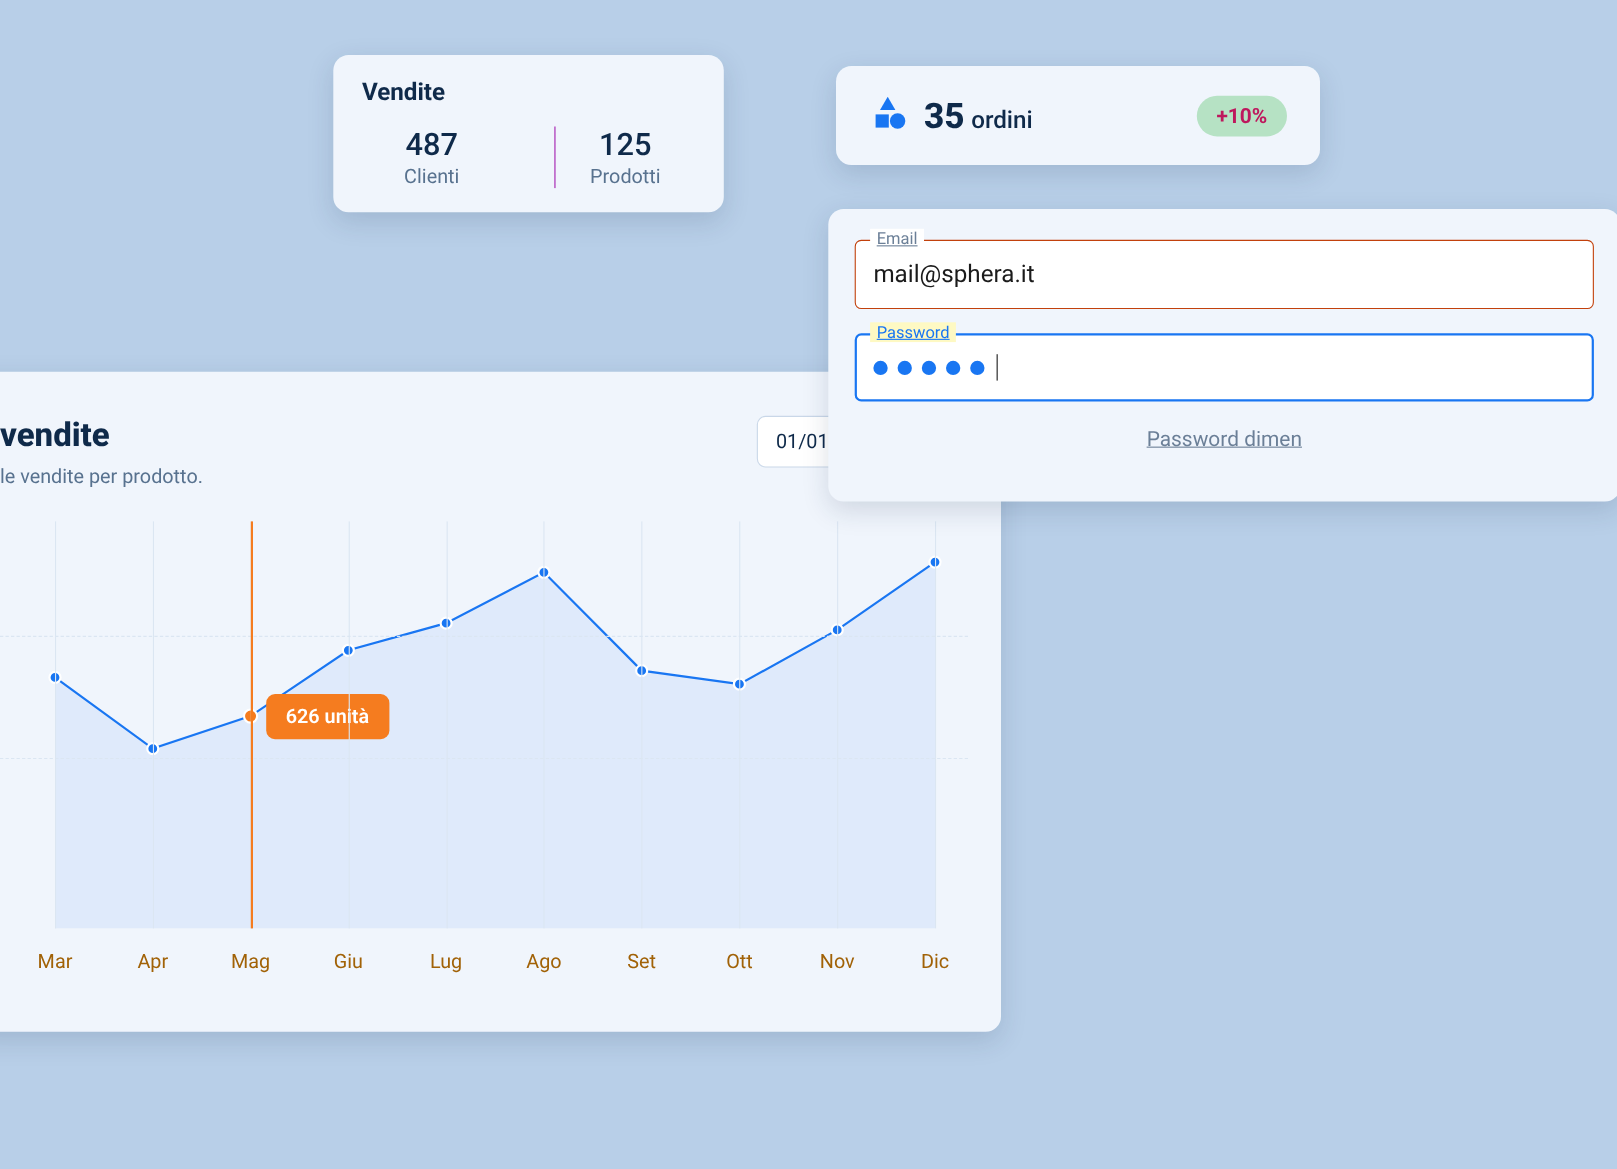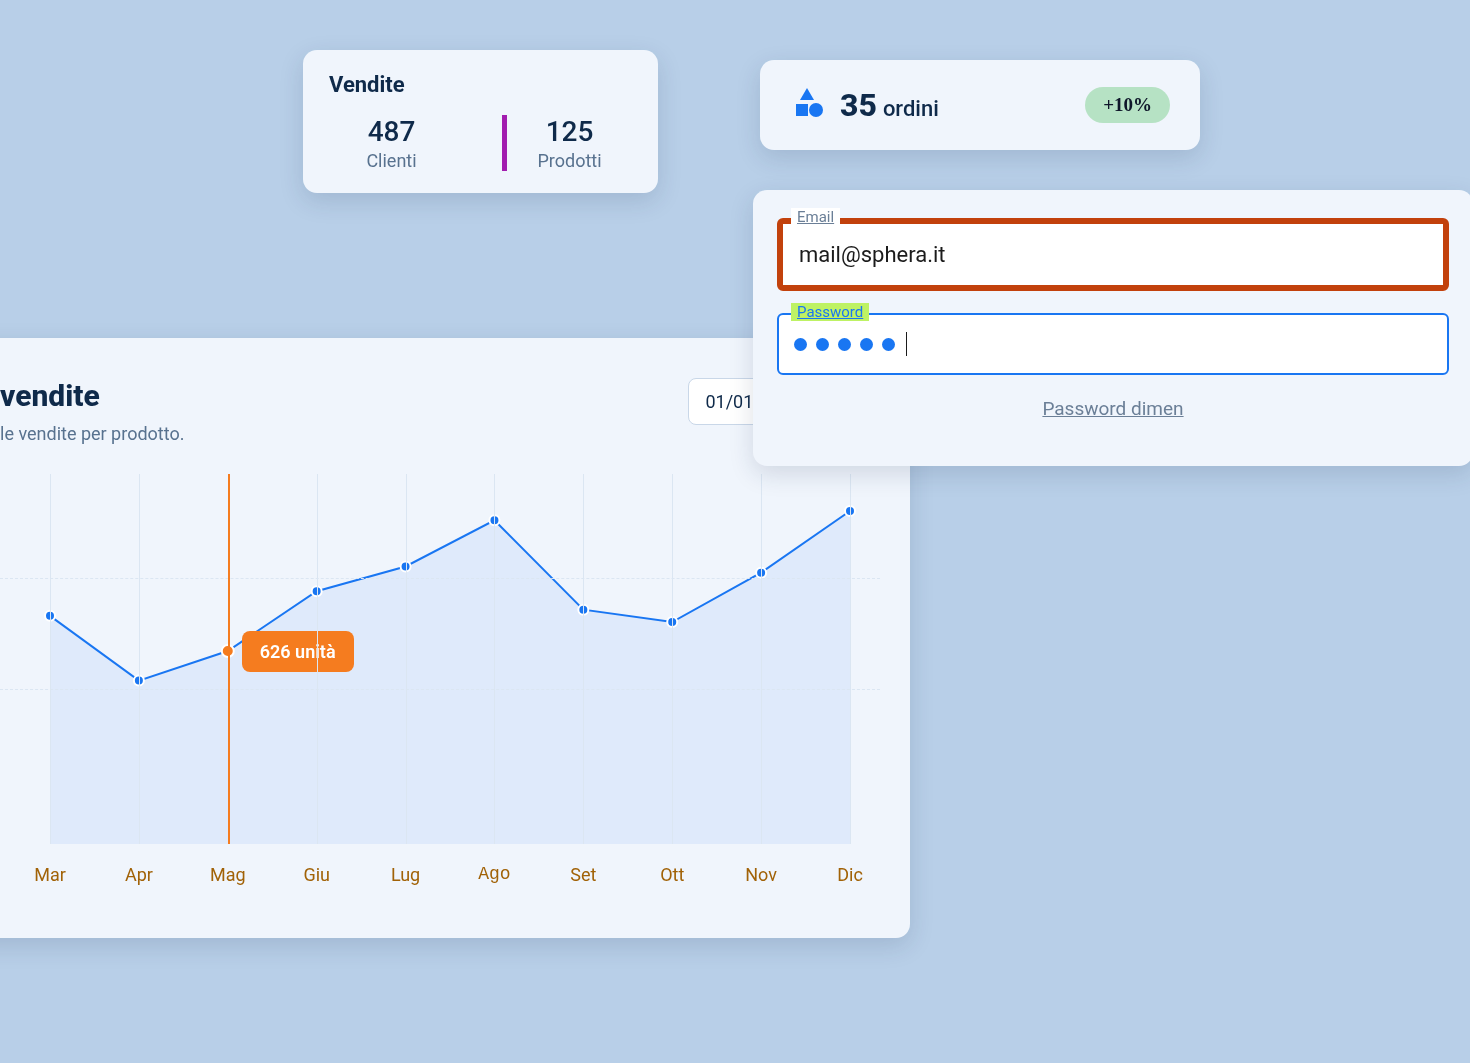--- a/index.html
+++ b/index.html
@@ -36,36 +36,35 @@
   color: #1976f2;
 }
 .big-unit {
   font-size: 22px;
   font-weight: 500;
   color: #0f2a4a;
   margin-left: 4px;
 }
 .badge {
   background: #b6e2c4;
-  color: #0f172a;
+  color: #be185d;
   font-weight: 700;
   font-size: 19px;
   border-radius: 22px;
   padding: 7px 18px;
-  font-family: Liberation Serif, serif;
 }
 .split {
   display: flex;
   margin-top: 18px;
 }
 .split-col {
   flex: 1;
   text-align: center;
 }
-.split-col + .split-col { border-left: 5px solid #a21caf; margin-left: 48px; }
+.split-col + .split-col { border-left: 1px solid #a21caf; margin-left: 48px; }
 .split-val { font-size: 28px; color: #0f2a4a; font-weight: 500; }
 .split-label { font-size: 18px; color: #58728f; margin-top: 2px; }
 
 .card-ordini {
   left: 760px;
   top: 60px;
   width: 440px;
   padding: 26px 30px;
   display: flex;
   align-items: center;
@@ -157,21 +156,21 @@
   background: #fff;
   padding: 0 6px;
   font-size: 15px;
   color: #6b7f97;
   text-decoration: underline;
 }
 .field-label.active { color: #1976f2; }
 .field {
   width: 100%;
   background: #fff;
-  border: 6px solid #c2410c;
+  border: 1px solid #c2410c;
   border-radius: 6px;
   padding: 18px 16px;
   font-size: 22px;
   color: #1b1b1b;
 }
 .field.active { border: 2px solid #1976f2; padding: 17px 15px; }
 .pw-dots {
   display: flex;
   gap: 9px;
   align-items: center;
@@ -271,21 +270,21 @@
       <div class="x-label" style="left: 50px;">Mar</div>
       <div class="grid-line grid-v" style="left: 138.889px;"></div>
       <div class="x-label" style="left: 138.889px;">Apr</div>
       <div class="grid-line grid-v" style="left: 227.778px;"></div>
       <div class="x-label" style="left: 227.778px;">Mag</div>
       <div class="grid-line grid-v" style="left: 316.667px;"></div>
       <div class="x-label" style="left: 316.667px;">Giu</div>
       <div class="grid-line grid-v" style="left: 405.556px;"></div>
       <div class="x-label" style="left: 405.556px;">Lug</div>
       <div class="grid-line grid-v" style="left: 494.444px;"></div>
-      <div class="x-label" style="left: 494.444px; font-family: Liberation Mono, monospace;">Ago</div>
+      <div class="x-label" style="left: 494.444px;">Ago</div>
       <div class="grid-line grid-v" style="left: 583.333px;"></div>
       <div class="x-label" style="left: 583.333px;">Set</div>
       <div class="grid-line grid-v" style="left: 672.222px;"></div>
       <div class="x-label" style="left: 672.222px;">Ott</div>
       <div class="grid-line grid-v" style="left: 761.111px;"></div>
       <div class="x-label" style="left: 761.111px;">Nov</div>
       <div class="grid-line grid-v" style="left: 850px;"></div>
       <div class="x-label" style="left: 850px;">Dic</div>
       <div class="grid-line grid-h" style="top: 103.6px;"></div>
       <div class="grid-line grid-h" style="top: 214.6px;"></div>
@@ -304,18 +303,18 @@
     <div class="field active">
       <div class="pw-dots">
         <span class="pw-dot"></span>
         <span class="pw-dot"></span>
         <span class="pw-dot"></span>
         <span class="pw-dot"></span>
         <span class="pw-dot"></span>
         <span class="pw-cursor"></span>
       </div>
     </div>
-    <span class="field-label active" style="background:#bef264;">Password</span>
+    <span class="field-label active" style="background:#fef9c3;">Password</span>
   </div>
   <div class="forgot">
     <a href="#">Password dimen</a>
   </div>
 </div>
 
 </body></html>

